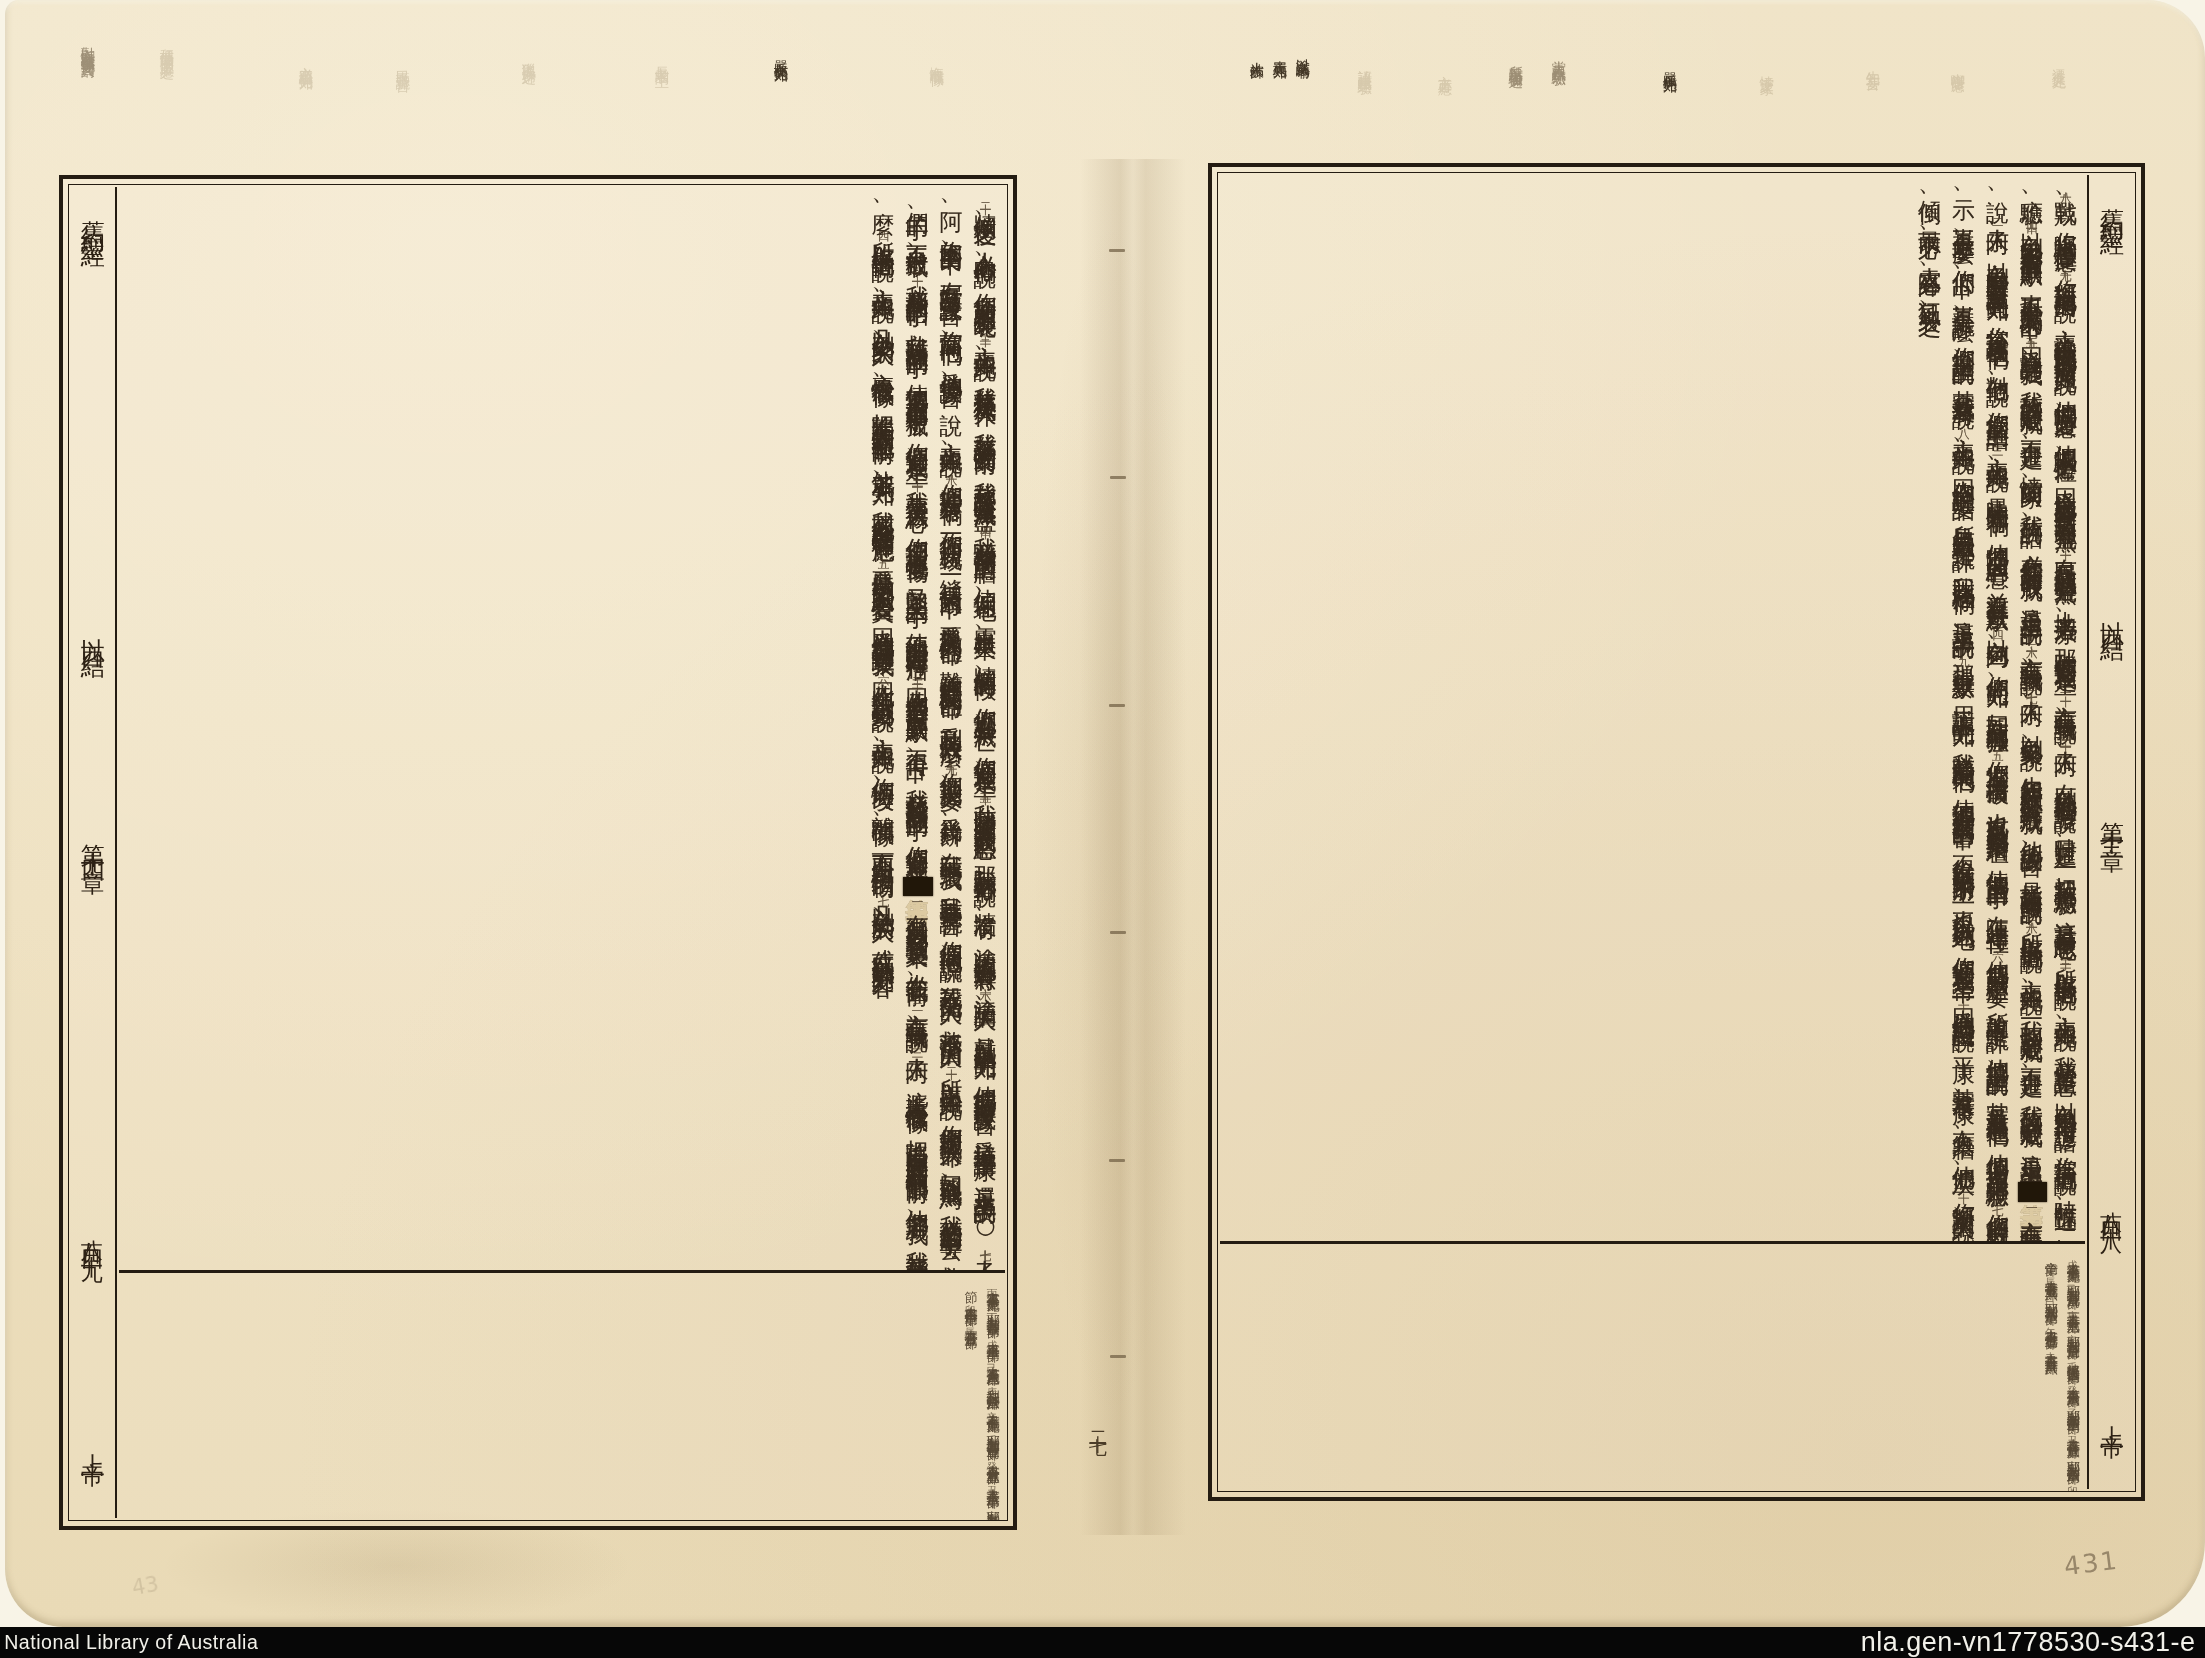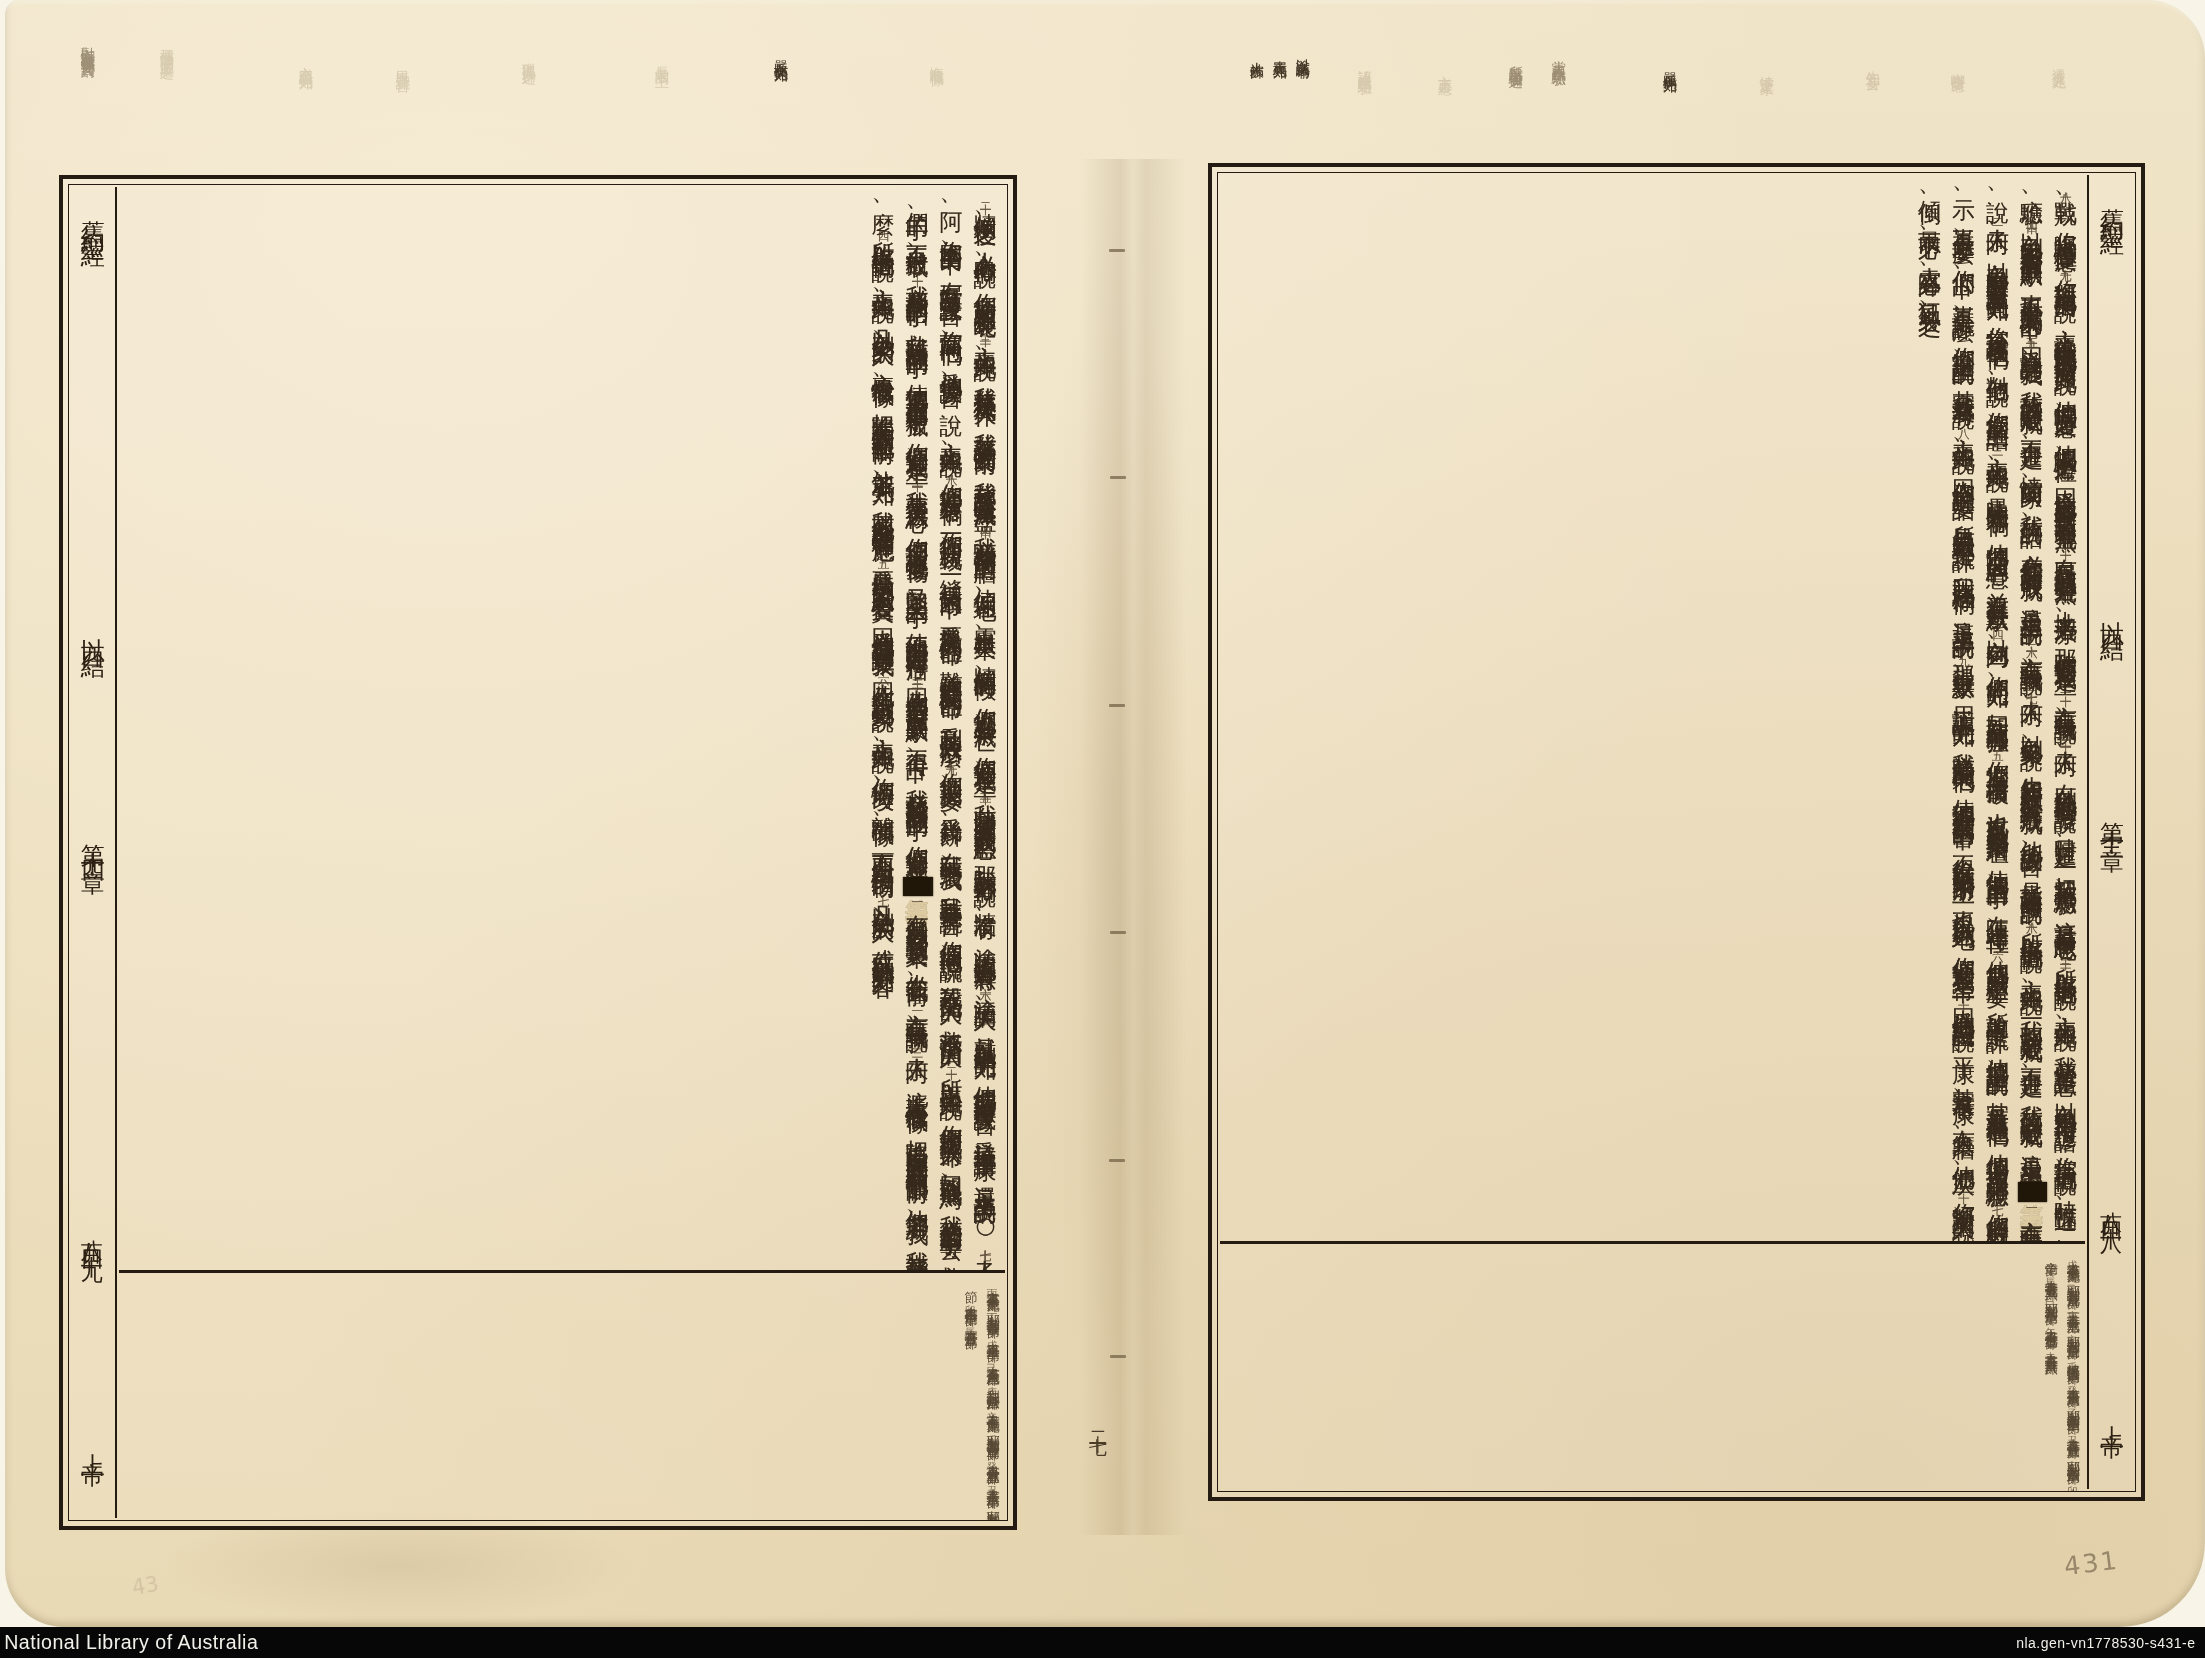--- a/index.html
+++ b/index.html
@@ -47,21 +47,21 @@
          font-size:18px;letter-spacing:3.2px;color:#4a3c28;}
   
   .pencil{position:absolute;font-family:"DejaVu Sans", sans-serif;color:#86755b;}
   #pencil-431{font-size:25.4px;transform:rotate(-7deg);opacity:.8;letter-spacing:2.1px;}
   #pencil-faint{font-size:21px;transform:rotate(-10deg);opacity:.22;filter:blur(0.6px);}
   
   #nla-bar{position:absolute;left:0;right:0;bottom:0;height:31px;background:#070707;
            display:flex;align-items:center;justify-content:space-between;
            font-family:"Liberation Sans", sans-serif;color:#f2f1ea;margin-top:13px;}
   #nla-bar .bar-left{font-size:19.6px;margin-left:4.2px;letter-spacing:0.5px;}
-  #nla-bar .bar-right{font-size:14px;margin-right:9.5px;letter-spacing:0.5px;}
+  #nla-bar .bar-right{font-size:27px;margin-right:9.5px;letter-spacing:0.5px;}
 </style>
 </head>
 <body>
 
 <div id="stage">
   <div id="paper"></div>
 
   <div class="stain" style="left:1032px;top:212px;width:159px;height:1217px;background:radial-gradient(ellipse,rgba(140,110,60,.10),rgba(0,0,0,0) 70%);"></div>
   <div class="stain" style="left:159px;top:1508px;width:476px;height:116px;background:radial-gradient(ellipse,rgba(120,95,55,.12),rgba(0,0,0,0) 70%);"></div>
 

